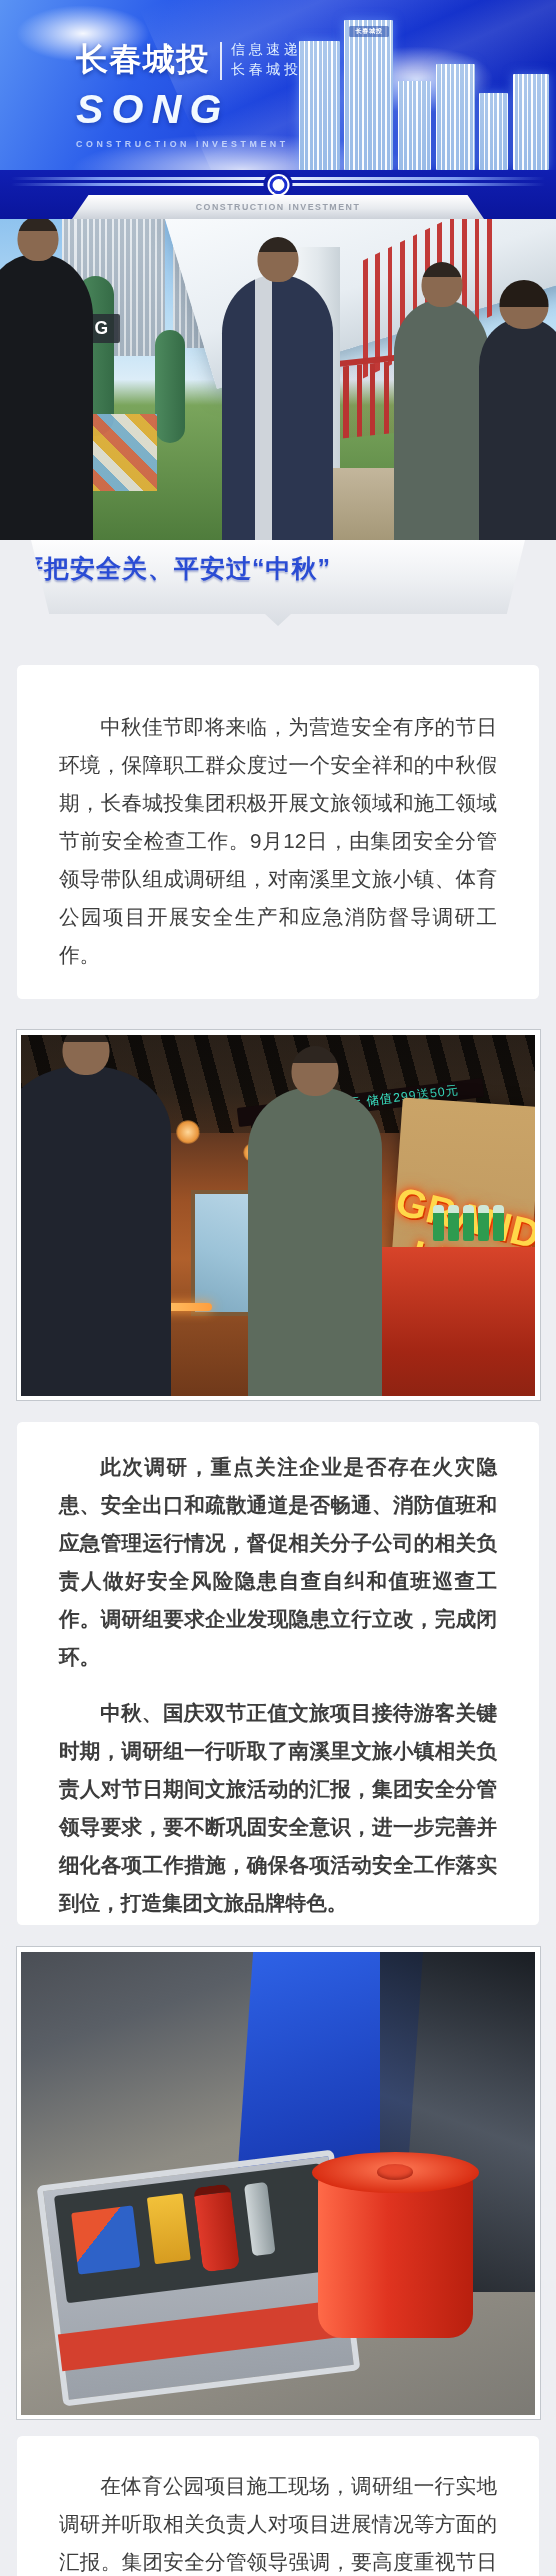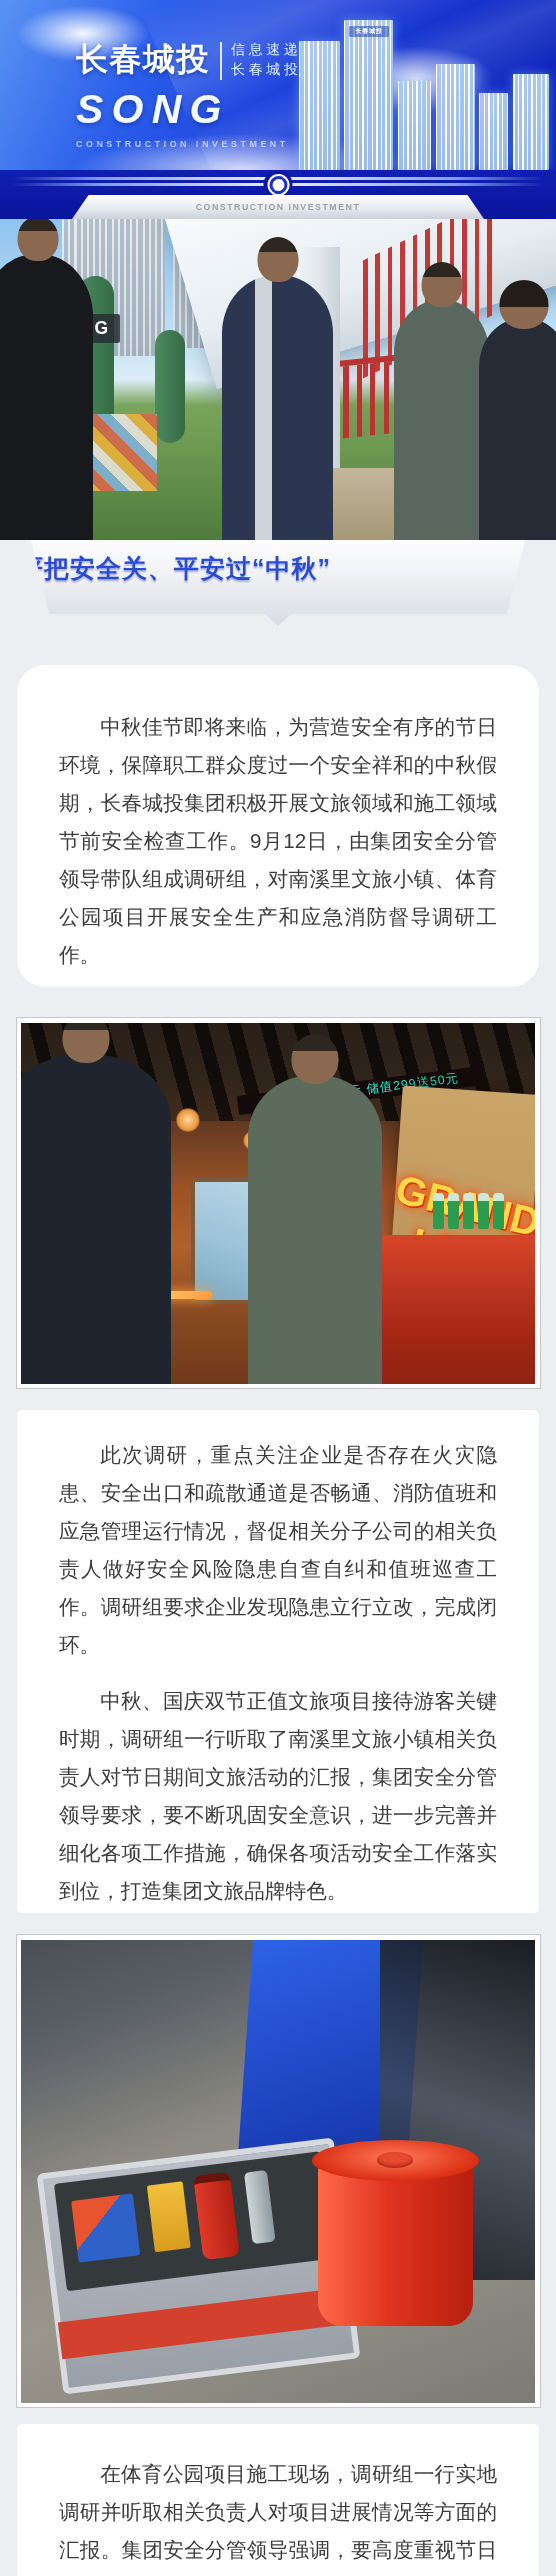--- a/index.html
+++ b/index.html
@@ -69,22 +69,22 @@
   
   .gray{background:#edeef2;padding-bottom:19.6px;}
   .title-banner{margin:0 18px;height:86px;
     background:linear-gradient(180deg,#fdfdfe 0%,#eef0f3 45%,#d8dce2 100%);
     clip-path:polygon(2.5% 0,97.5% 0,94% 86%,52.5% 86%,50% 100%,47.5% 86%,6% 86%);}
   .title-banner .t1{padding-top:12.4px;}
   .title-line{font-size:25px;font-weight:900;color:#2a4cd4;letter-spacing:1px;line-height:32px;
     text-shadow:0 1.5px 1.5px rgba(30,50,150,.3);}
   .card{background:#ffffff;border-radius:5.2px;margin-left:17px;margin-right:17px;}
   .card p{margin:0;color:#3c3c3c;font-size:20.6px;line-height:38px;text-align:justify;text-indent:2em;}
-  .card.c1{margin-top:39px;padding:43px 42px 13px;border-radius:28px;}
-  .card.c2{margin-top:20.6px;padding:26px 42px 3.1px;}
+  .card.c1{margin-top:39px;padding:43px 42px 25px;}
+  .card.c2{margin-top:20.6px;padding:26px 42px 3.1px;font-weight:bold;}
   .card.c2 p + p{margin-top:18.5px;}
   .card.c3{margin-top:15.5px;padding:31px 42px 6.2px;}
   .pframe{margin:30px 15.5px 0;background:#ffffff;border:1px solid #c3c7cd;padding:4.6px;}
   .pframe.f3{margin-top:20.6px;}
   .pbody{position:relative;overflow:hidden;}
   
   .pbody.p2{height:361px;
     background:linear-gradient(180deg,#241d19 0%,#35291f 16%,#6b3c22 30%,#9c5226 46%,#b0602c 62%,#8a4a22 80%,#70391a 100%);}
   .beams{position:absolute;top:0;left:0;right:0;height:98px;
     background:repeating-linear-gradient(75deg,rgba(10,8,6,.85) 0 13.4px,rgba(45,34,24,.55) 13.4px 32px);}

